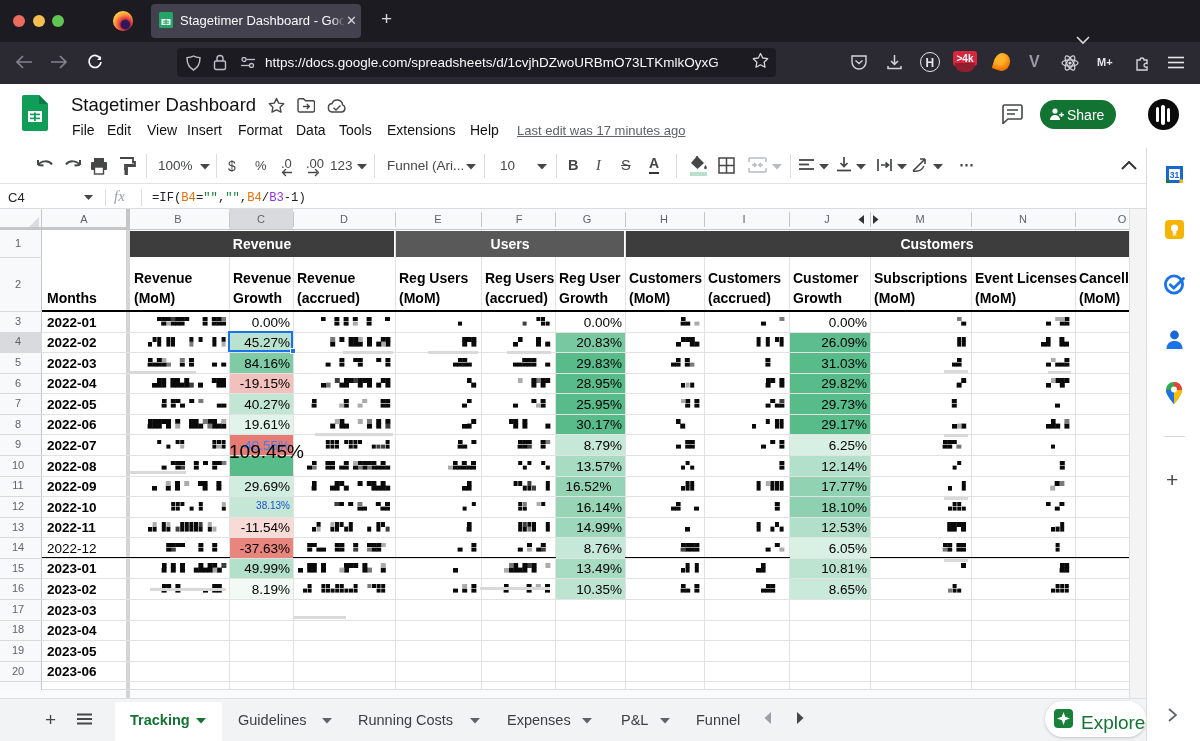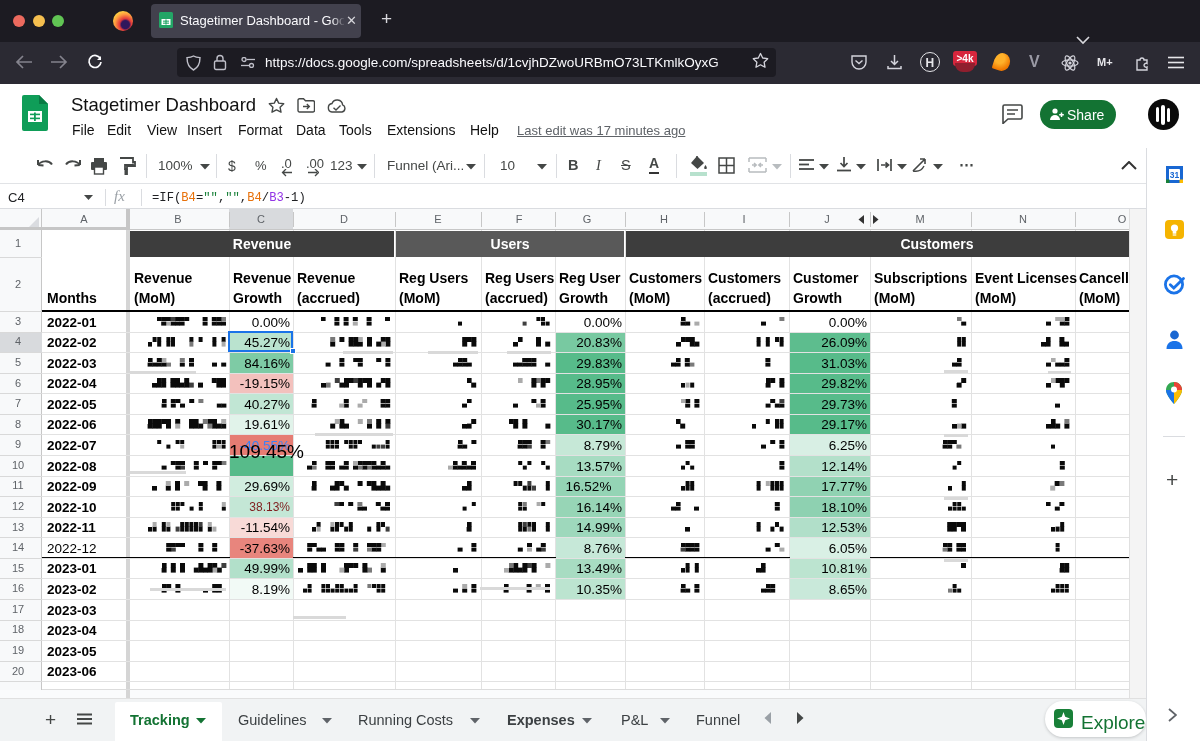--- a/index.html
+++ b/index.html
@@ -425,21 +425,21 @@
 <div class="a" style="left:229px;top:166.8px;width:61px;text-align:right;font-size:13.5px;color:#000">40.27%</div>
 <div class="a" style="left:230px;top:184.9px;width:63px;height:19.6px;background:rgb(225,243,234)"></div>
 <div class="a" style="left:229px;top:187.4px;width:61px;text-align:right;font-size:13.5px;color:#000">19.61%</div>
 <div class="a" style="left:230px;top:205.4px;width:63px;height:19.6px;background:rgb(230,124,115)"></div>
 <div class="a" style="left:229px;top:207.9px;width:61px;text-align:right;font-size:13.5px;color:#3b82f6">-40.55%</div>
 <div class="a" style="left:230px;top:226.0px;width:63px;height:19.6px;background:rgb(87,187,138)"></div>
 <div class="a" style="left:229px;top:211px;width:61px;text-align:right;font-size:19px;color:#000">109.45%</div>
 <div class="a" style="left:230px;top:246.6px;width:63px;height:19.6px;background:rgb(209,237,223)"></div>
 <div class="a" style="left:229px;top:249.1px;width:61px;text-align:right;font-size:13.5px;color:#000">29.69%</div>
 <div class="a" style="left:230px;top:267.1px;width:63px;height:19.6px;background:rgb(196,231,214)"></div>
-<div class="a" style="left:229px;top:269.6px;width:61px;text-align:right;font-size:12px;color:#7f1d1d">38.13%</div>
+<div class="a" style="left:229px;top:269.6px;width:61px;text-align:right;font-size:10px;color:#1d4ed8">38.13%</div>
 <div class="a" style="left:230px;top:287.7px;width:63px;height:19.6px;background:rgb(248,218,215)"></div>
 <div class="a" style="left:229px;top:290.2px;width:61px;text-align:right;font-size:13.5px;color:#000">-11.54%</div>
 <div class="a" style="left:230px;top:308.3px;width:63px;height:19.6px;background:rgb(232,133,125)"></div>
 <div class="a" style="left:229px;top:310.8px;width:61px;text-align:right;font-size:13.5px;color:#000">-37.63%</div>
 <div class="a" style="left:230px;top:328.8px;width:63px;height:19.6px;background:rgb(178,224,202)"></div>
 <div class="a" style="left:229px;top:331.3px;width:61px;text-align:right;font-size:13.5px;color:#000">49.99%</div>
 <div class="a" style="left:230px;top:349.4px;width:63px;height:19.6px;background:rgb(242,250,246)"></div>
 <div class="a" style="left:229px;top:351.9px;width:61px;text-align:right;font-size:13.5px;color:#000">8.19%</div>
 <div class="a" style="left:555px;top:84.5px;width:67px;text-align:right;font-size:13.5px;color:#000">0.00%</div>
 <div class="a" style="left:556px;top:102.6px;width:69px;height:19.6px;background:rgb(120,201,161)"></div>
@@ -643,21 +643,21 @@
     <path d="M0 0 L5 5.5 L10 0 Z" fill="#137333"></path>
   </svg>
 <div class="a" style="left:238px;top:712px;font-size:14.5px;font-weight:500;color:#3c4043">Guidelines</div>
 <svg class="a" style="left:322px;top:718px" width="10" height="6">
     <path d="M0 0 L5 5.5 L10 0 Z" fill="#5f6368"></path>
   </svg>
 <div class="a" style="left:358px;top:712px;font-size:14.5px;font-weight:500;color:#3c4043">Running Costs</div>
 <svg class="a" style="left:470px;top:718px" width="10" height="6">
     <path d="M0 0 L5 5.5 L10 0 Z" fill="#5f6368"></path>
   </svg>
-<div class="a" style="left:507px;top:712px;font-size:14.5px;font-weight:700;color:#3c4043">Expenses</div>
+<div class="a" style="left:507px;top:712px;font-size:14.5px;font-weight:400;color:#3c4043">Expenses</div>
 <svg class="a" style="left:582px;top:718px" width="10" height="6">
     <path d="M0 0 L5 5.5 L10 0 Z" fill="#5f6368"></path>
   </svg>
 <div class="a" style="left:621px;top:712px;font-size:14.5px;font-weight:500;color:#3c4043">P&amp;L</div>
 <svg class="a" style="left:660px;top:718px" width="10" height="6">
     <path d="M0 0 L5 5.5 L10 0 Z" fill="#5f6368"></path>
   </svg>
 <div class="a" style="left:696px;top:712px;font-size:14.5px;font-weight:500;color:#3c4043">Funnel</div>
 <svg class="a" style="left:763px;top:712px" width="8" height="12">
     <path d="M8 0 L1.5 6 L8 12 Z" fill="#9aa0a6"></path>

